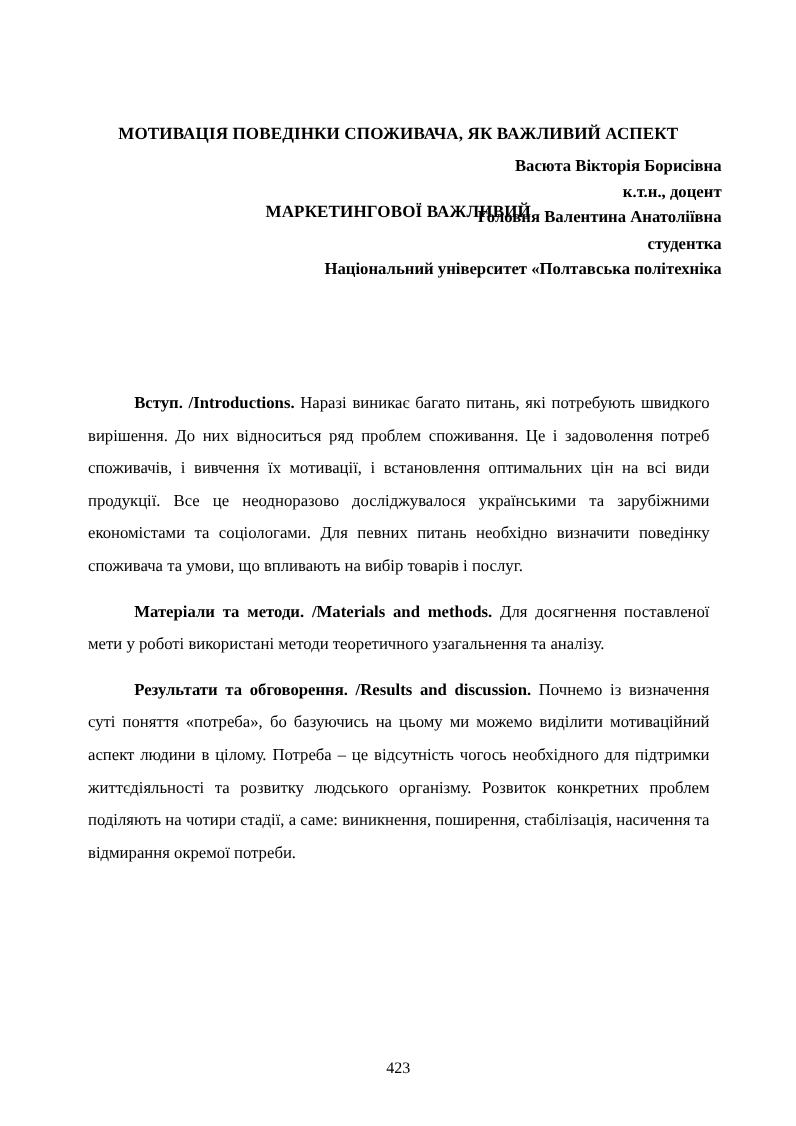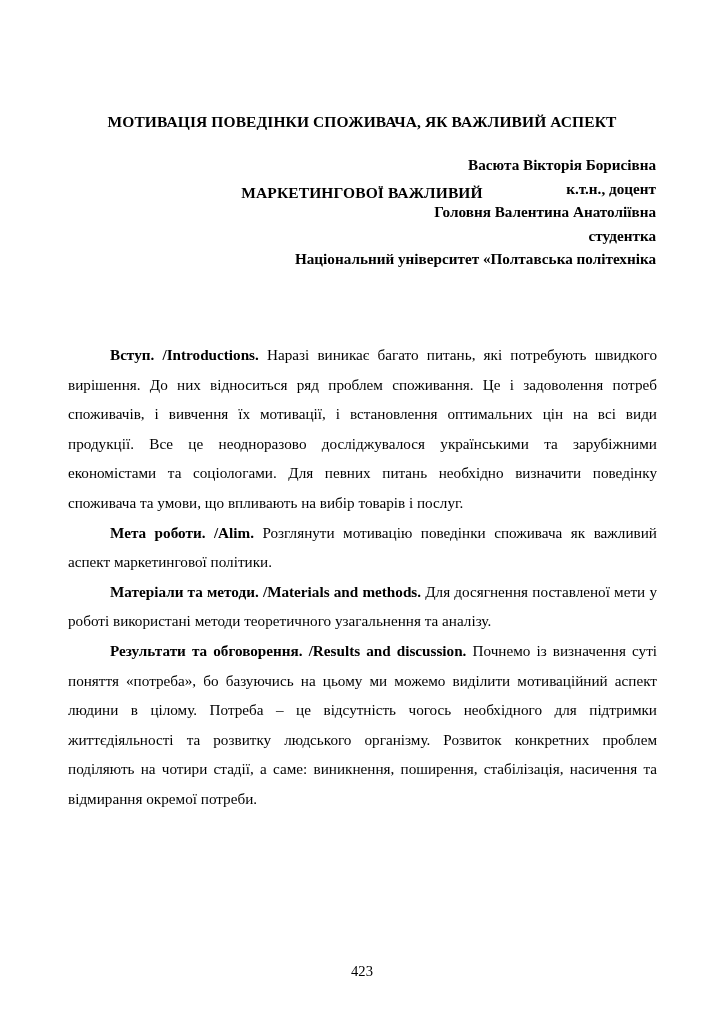--- a/index.html
+++ b/index.html
@@ -34,21 +34,21 @@
   .doc-title .title-line {
     display: block;
     white-space: nowrap;
     margin-top: 40px;
   }
 
   
   .author-block {
     position: absolute;
     left: 68px;
-    top: 153px;
+    top: 139px;
     width: 588px;
     text-align: right;
     font-size: 15.2px;
     line-height: 23.6px;
   }
   .author-block .line {
     display: block;
     font-weight: bold;
   }
   .author-block .line.bold {
@@ -60,21 +60,21 @@
     position: absolute;
     left: 68px;
     top: 340px;
     width: 589px;
     font-size: 15.2px;
     line-height: 29.6px;
     text-align: justify;
     text-justify: inter-word;
   }
   .body-text p {
-    margin: 0;
+    margin: 12px;
     text-indent: 42px;
   }
   .body-text p .run-bold {
     font-weight: bold;
   }
 
   
   .page-number {
     position: absolute;
     left: 0;
@@ -98,20 +98,19 @@
   <div class="author-block">
     <span class="line bold">Васюта Вікторія Борисівна</span>
     <span class="line">к.т.н., доцент</span>
     <span class="line bold">Головня Валентина Анатоліївна</span>
     <span class="line">студентка</span>
     <span class="line">Національний університет «Полтавська політехніка</span>
   </div>
 
   <div class="body-text">
     <p><span class="run-bold">Вступ. /Introductions.</span><span> Наразі виникає багато питань, які потребують швидкого вирішення. До них відноситься ряд проблем споживання. Це і задоволення потреб споживачів, і вивчення їх мотивації, і встановлення оптимальних цін на всі види продукції. Все це неодноразово досліджувалося українськими та зарубіжними економістами та соціологами. Для певних питань необхідно визначити поведінку споживача та умови, що впливають на вибір товарів і послуг.</span></p>
-    <p><span class="run-bold">Мета роботи. /Alim.</span><span> Розглянути мотивацію поведінки споживача як важливий аспект маркетингової політики.</span></p>
     <p><span class="run-bold">Матеріали та методи. /Materials and methods.</span><span> Для досягнення поставленої мети у роботі використані методи теоретичного узагальнення та аналізу.</span></p>
     <p><span class="run-bold">Результати та обговорення. /Results and discussion.</span><span> Почнемо із визначення суті поняття «потреба», бо базуючись на цьому ми можемо виділити мотиваційний аспект людини в цілому. Потреба – це відсутність чогось необхідного для підтримки життєдіяльності та розвитку людського організму. Розвиток конкретних проблем поділяють на чотири стадії, а саме: виникнення, поширення, стабілізація, насичення та відмирання окремої потреби.</span></p>
   </div>
 
   <div class="page-number">423</div>
 
 </div>
 
 </body></html>

